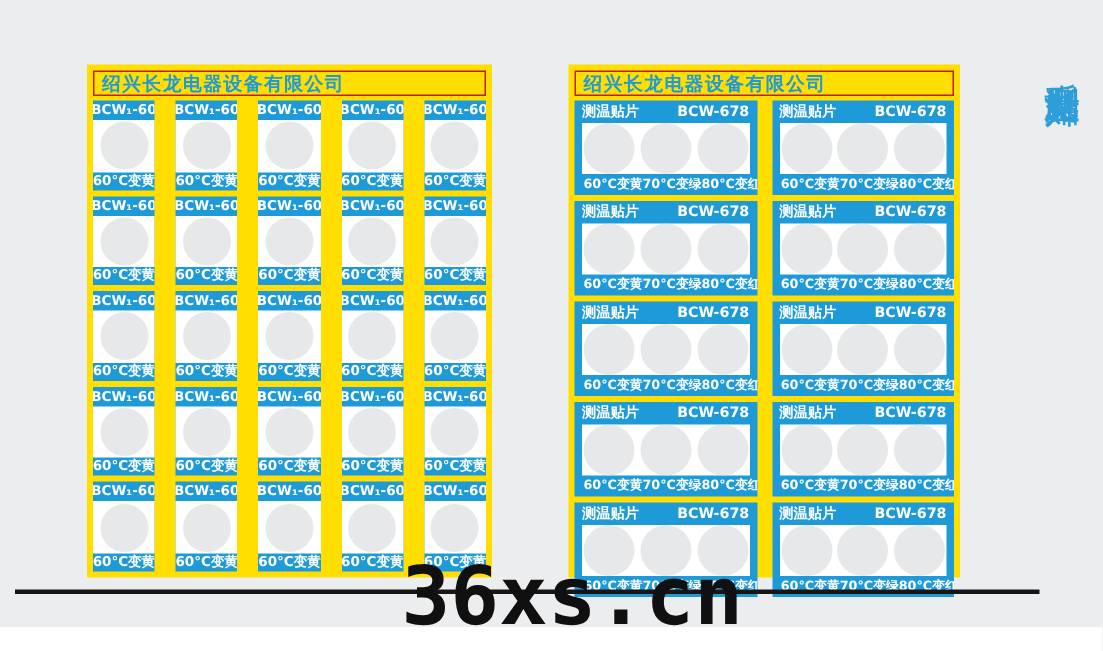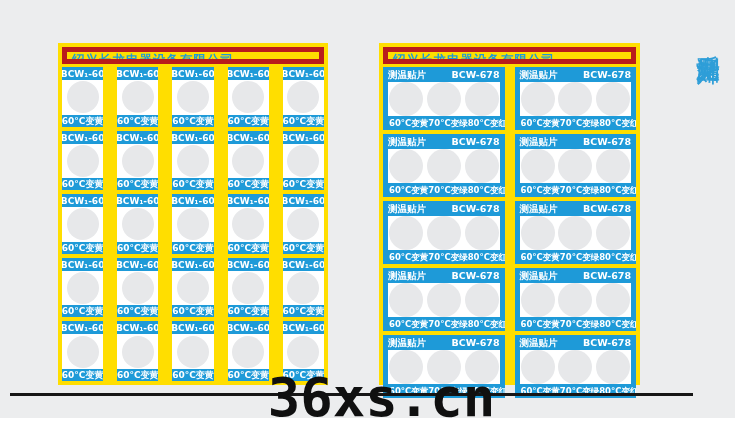--- a/index.html
+++ b/index.html
@@ -15,21 +15,21 @@
     position: absolute; top: 43px; height: 342px;
     background: var(--yellow, #FFDE00);
     padding: 4px; box-sizing: border-box;
     display: flex; flex-direction: column;
   }
   .panel.left  { left: 58px;  width: 270px; }
   .panel.right { left: 379px; width: 261px; }
 
   .panel-header {
     flex: 0 0 17px; box-sizing: border-box;
-    border: 5px solid #b91c1c;
+    border: 1px solid #b91c1c;
     margin-bottom: 3px; padding: 0 5px;
     color: var(--blue, #1E9AD8);
     font-size: 12.5px; font-weight: bold; line-height: 15px;
     letter-spacing: 1px; white-space: nowrap; overflow: hidden;
   }
 
   .grid { flex: 1; display: grid; }
   .grid-left  { grid-template-columns: repeat(5, 1fr); grid-template-rows: repeat(5, 1fr); gap: 4px 14px; }
   .grid-right { grid-template-columns: repeat(2, 1fr); grid-template-rows: repeat(5, 1fr); gap: 4px 10px; }
 

